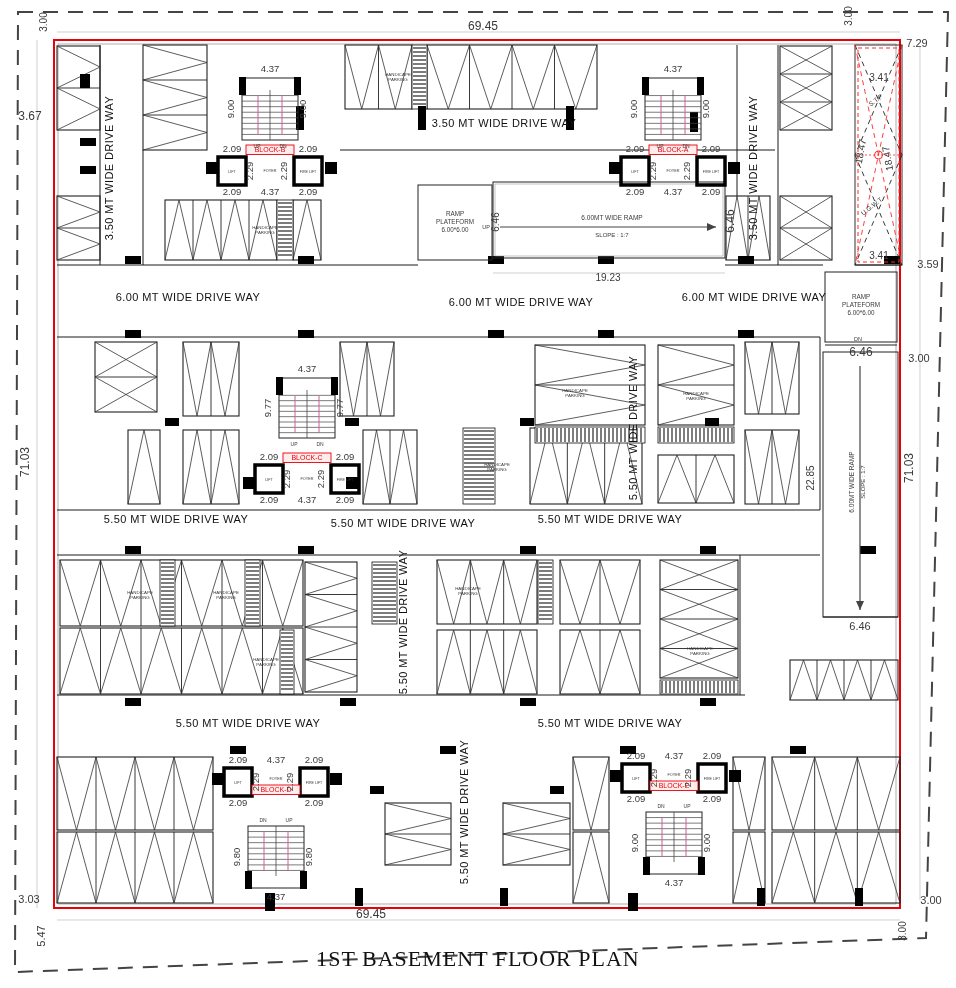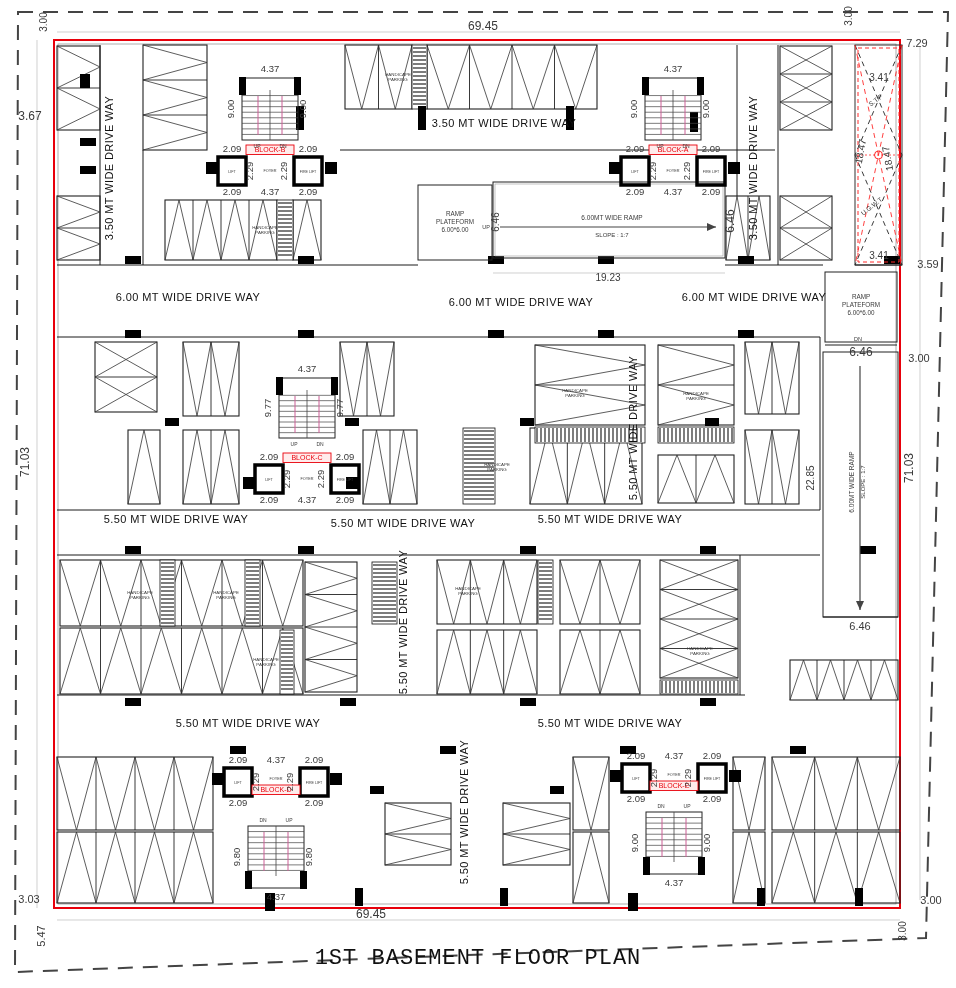--- a/index.html
+++ b/index.html
@@ -1,20 +1,20 @@
 <!DOCTYPE html>
 <html><head>
 <meta charset="utf-8">
 <style>
   html,body{margin:0;padding:0;background:#ffffff;}
   .stage{position:relative;width:956px;height:988px;background:#ffffff;overflow:hidden;
          font-family:"Liberation Sans",sans-serif;}
   svg{position:absolute;left:0;top:0;}
   .plan-title{position:absolute;left:0;top:946px;width:100%;text-align:center;
-      font-family:Liberation Mono, monospace;font-size:22px;letter-spacing:1px;color:#111;}
+      font-family:Liberation Serif, serif;font-size:22px;letter-spacing:1px;color:#111;}
   text{font-family:"Liberation Sans",sans-serif;}
 </style>
 </head>
 <body>
 
 <div class="stage">
   <svg id="plan-svg" width="956" height="988" viewBox="0 0 956 988">
       <polygon points="18,12 948,12 926,938 15,972" fill="none" stroke="#444" stroke-width="2" stroke-dasharray="15 10"></polygon>
       <line x1="57" y1="32" x2="900" y2="32" stroke="#bbbbbb" stroke-width="0.7"></line>
       <line x1="57" y1="920" x2="900" y2="920" stroke="#bbbbbb" stroke-width="0.7"></line>

